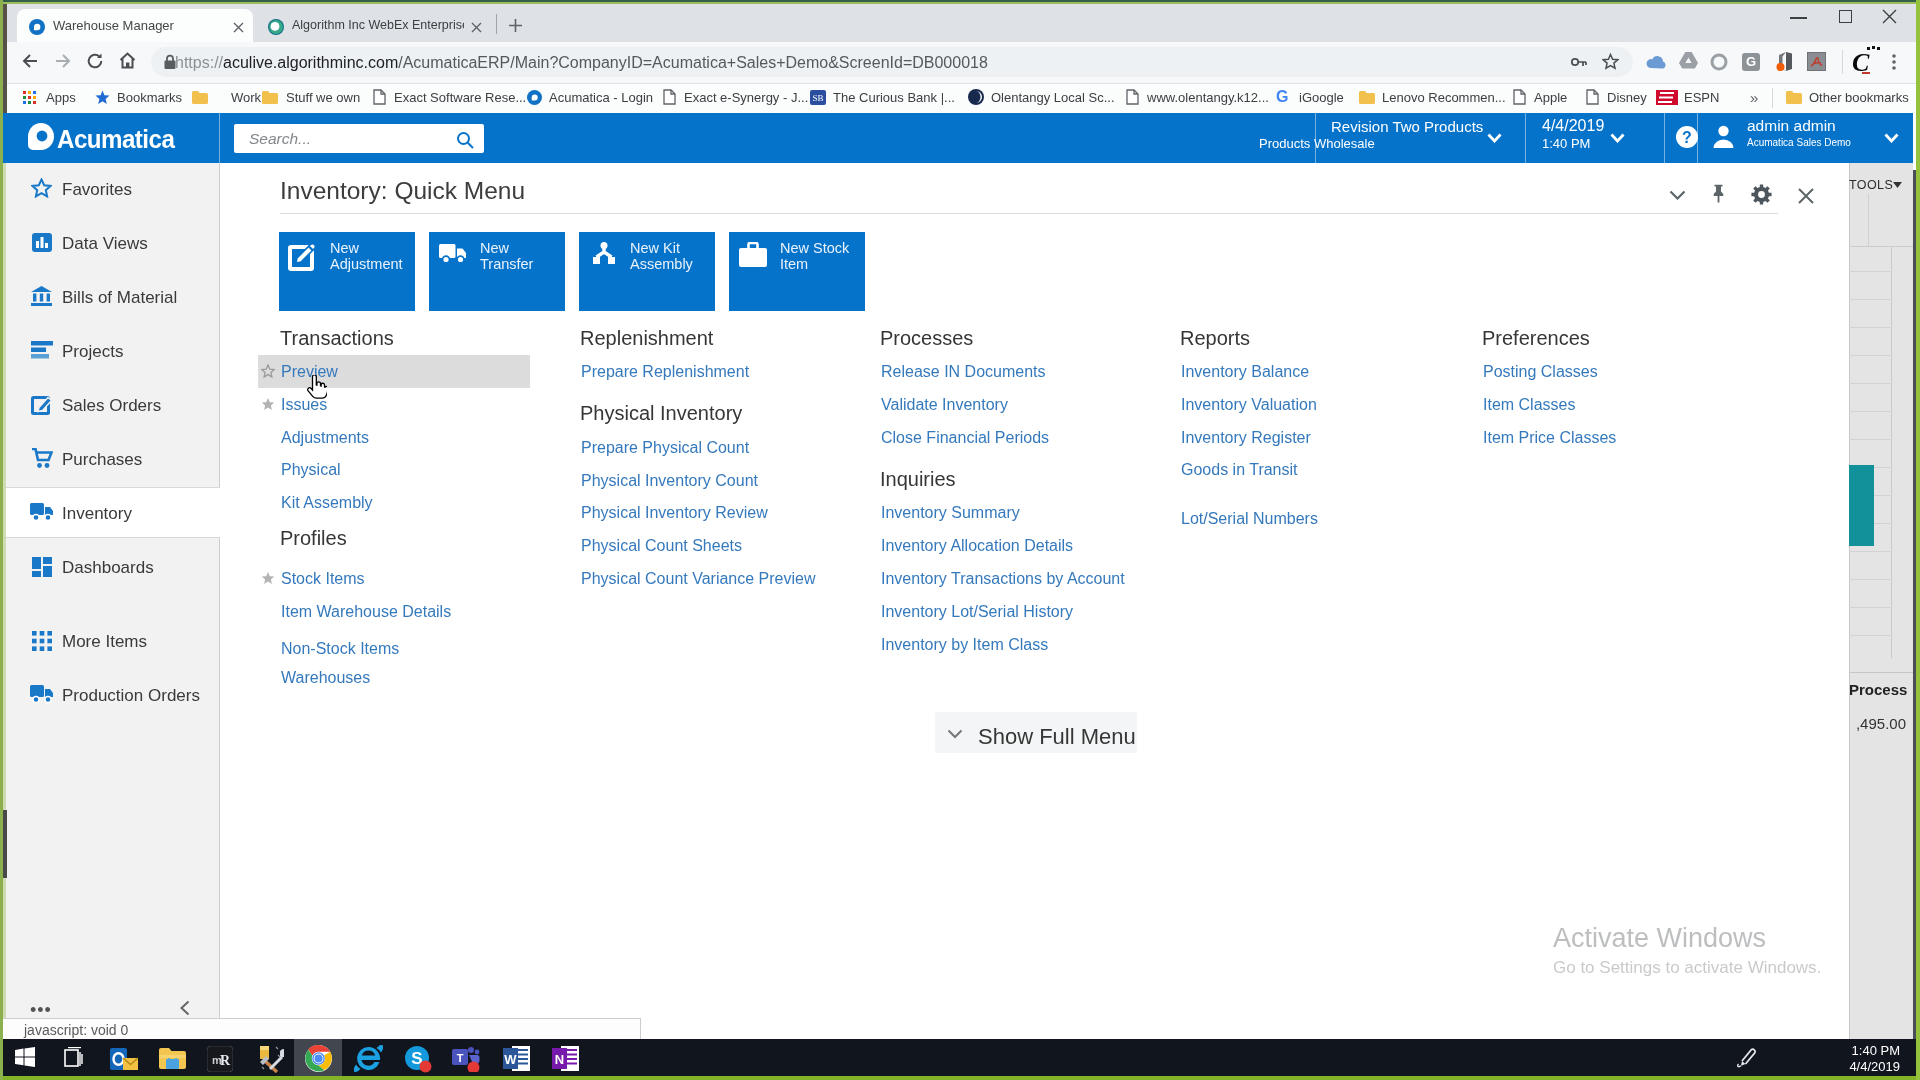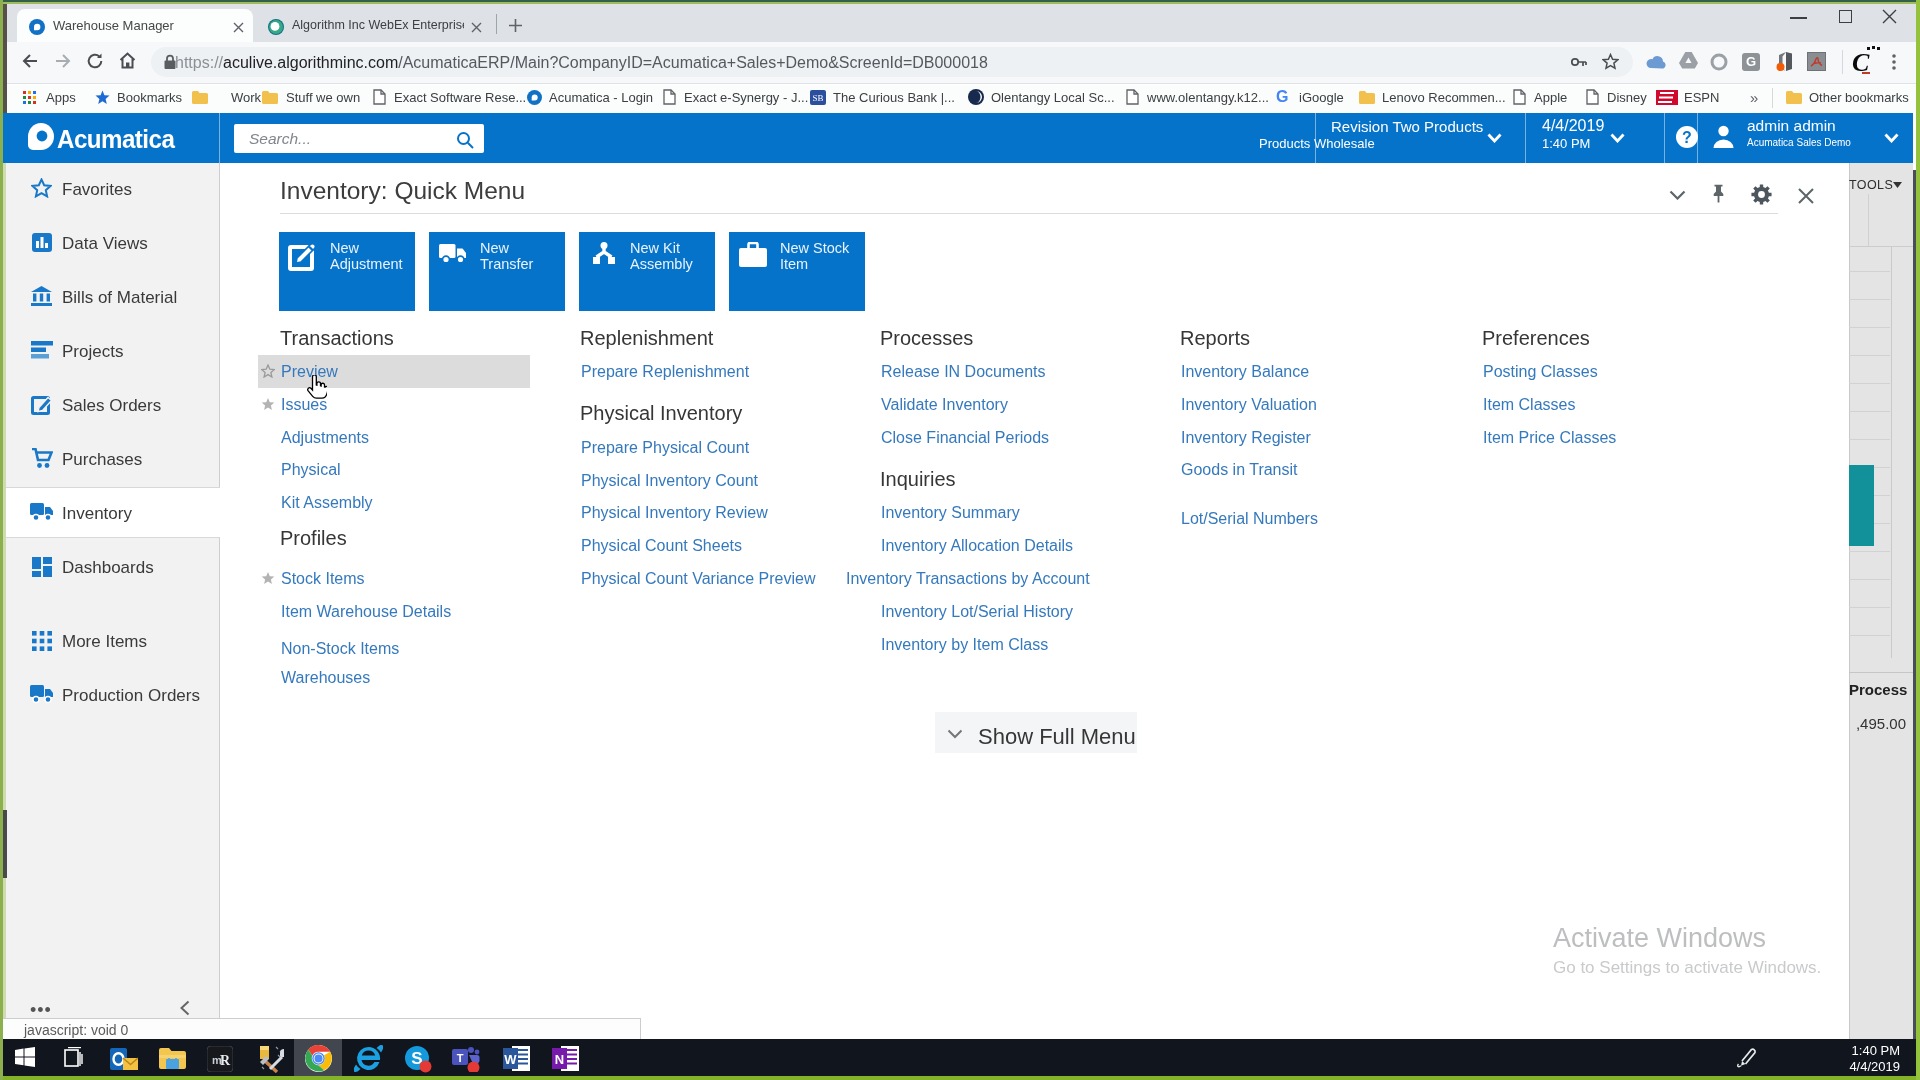--- a/index.html
+++ b/index.html
@@ -446,21 +446,21 @@
 <div class="lnk" style="left:581px;top:537px">Physical Count Sheets</div>
 <div class="lnk" style="left:581px;top:570px">Physical Count Variance Preview</div>
 
 <div class="hdr" style="left:880px;top:327px">Processes</div>
 <div class="lnk" style="left:881px;top:363px">Release IN Documents</div>
 <div class="lnk" style="left:881px;top:396px">Validate Inventory</div>
 <div class="lnk" style="left:881px;top:429px">Close Financial Periods</div>
 <div class="hdr" style="left:880px;top:468px">Inquiries</div>
 <div class="lnk" style="left:881px;top:504px">Inventory Summary</div>
 <div class="lnk" style="left:881px;top:537px">Inventory Allocation Details</div>
-<div class="lnk" style="left:846px;top:570px">Inventory Transactions by Account</div>
+<div class="lnk" style="left:881px;top:570px">Inventory Transactions by Account</div>
 <div class="lnk" style="left:881px;top:603px">Inventory Lot/Serial History</div>
 <div class="lnk" style="left:881px;top:636px">Inventory by Item Class</div>
 
 <div class="hdr" style="left:1180px;top:327px">Reports</div>
 <div class="lnk" style="left:1181px;top:363px">Inventory Balance</div>
 <div class="lnk" style="left:1181px;top:396px">Inventory Valuation</div>
 <div class="lnk" style="left:1181px;top:429px">Inventory Register</div>
 <div class="lnk" style="left:1181px;top:461px">Goods in Transit</div>
 <div class="lnk" style="left:1181px;top:510px">Lot/Serial Numbers</div>
 

